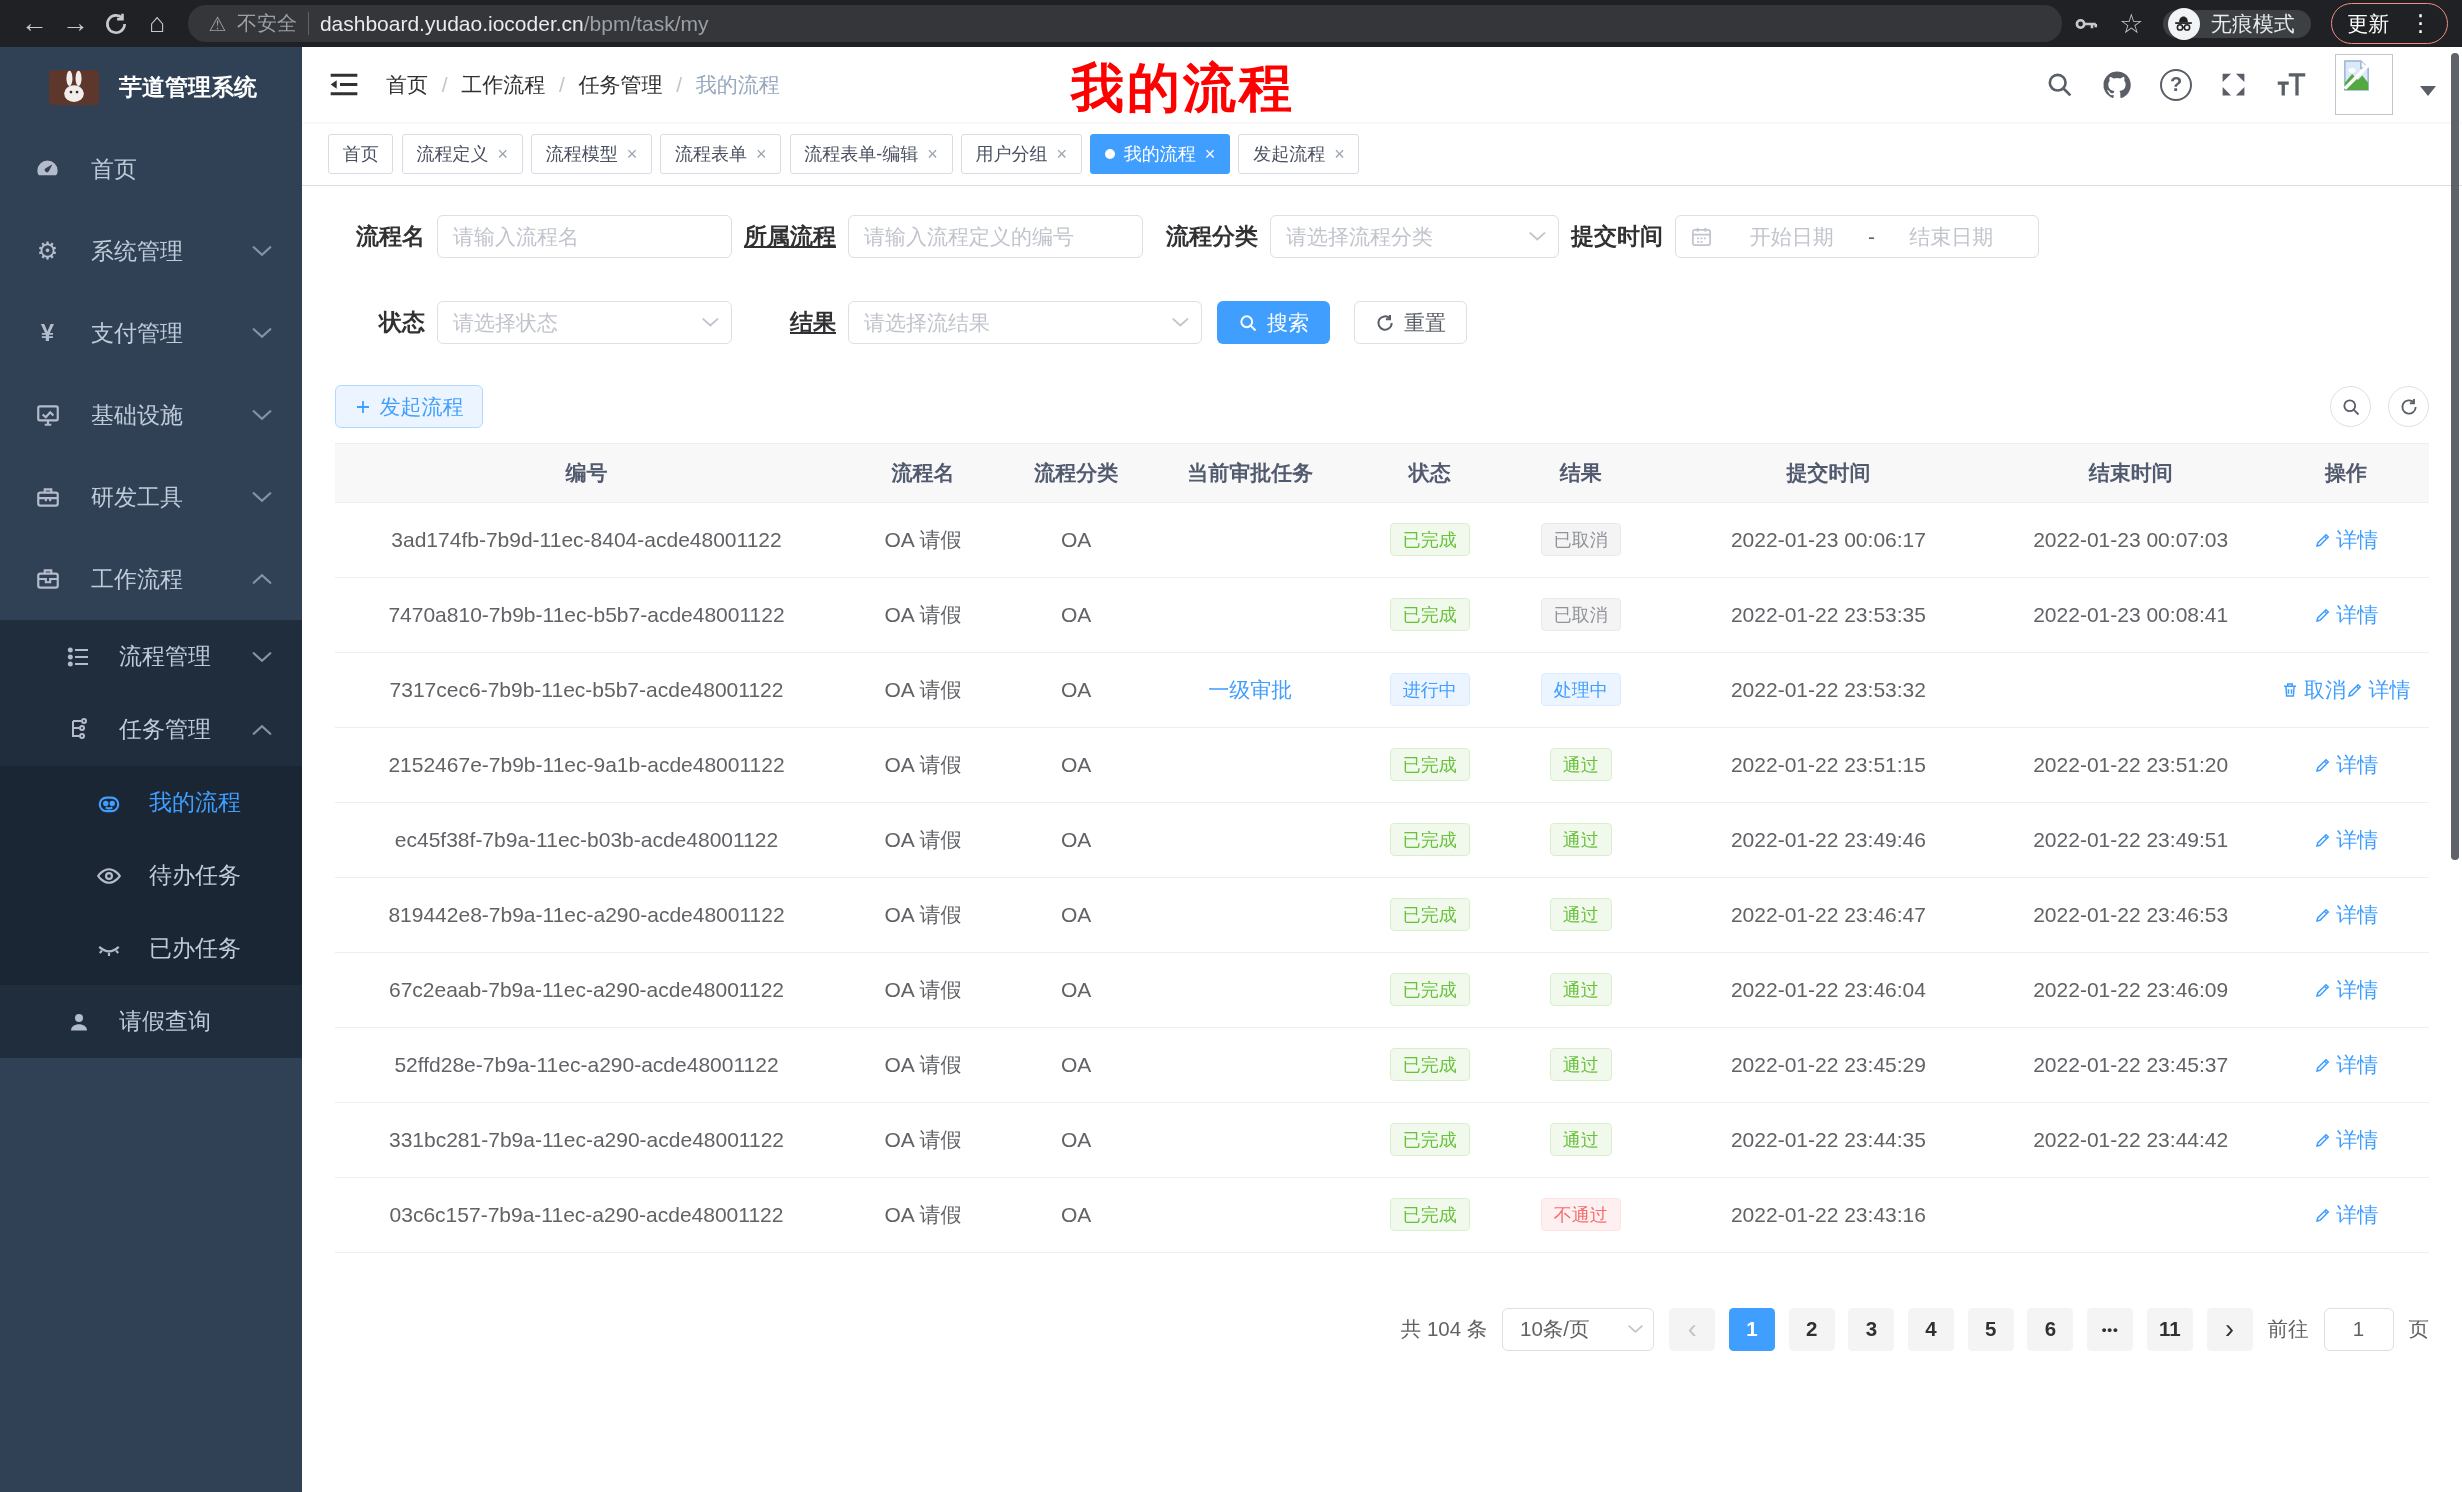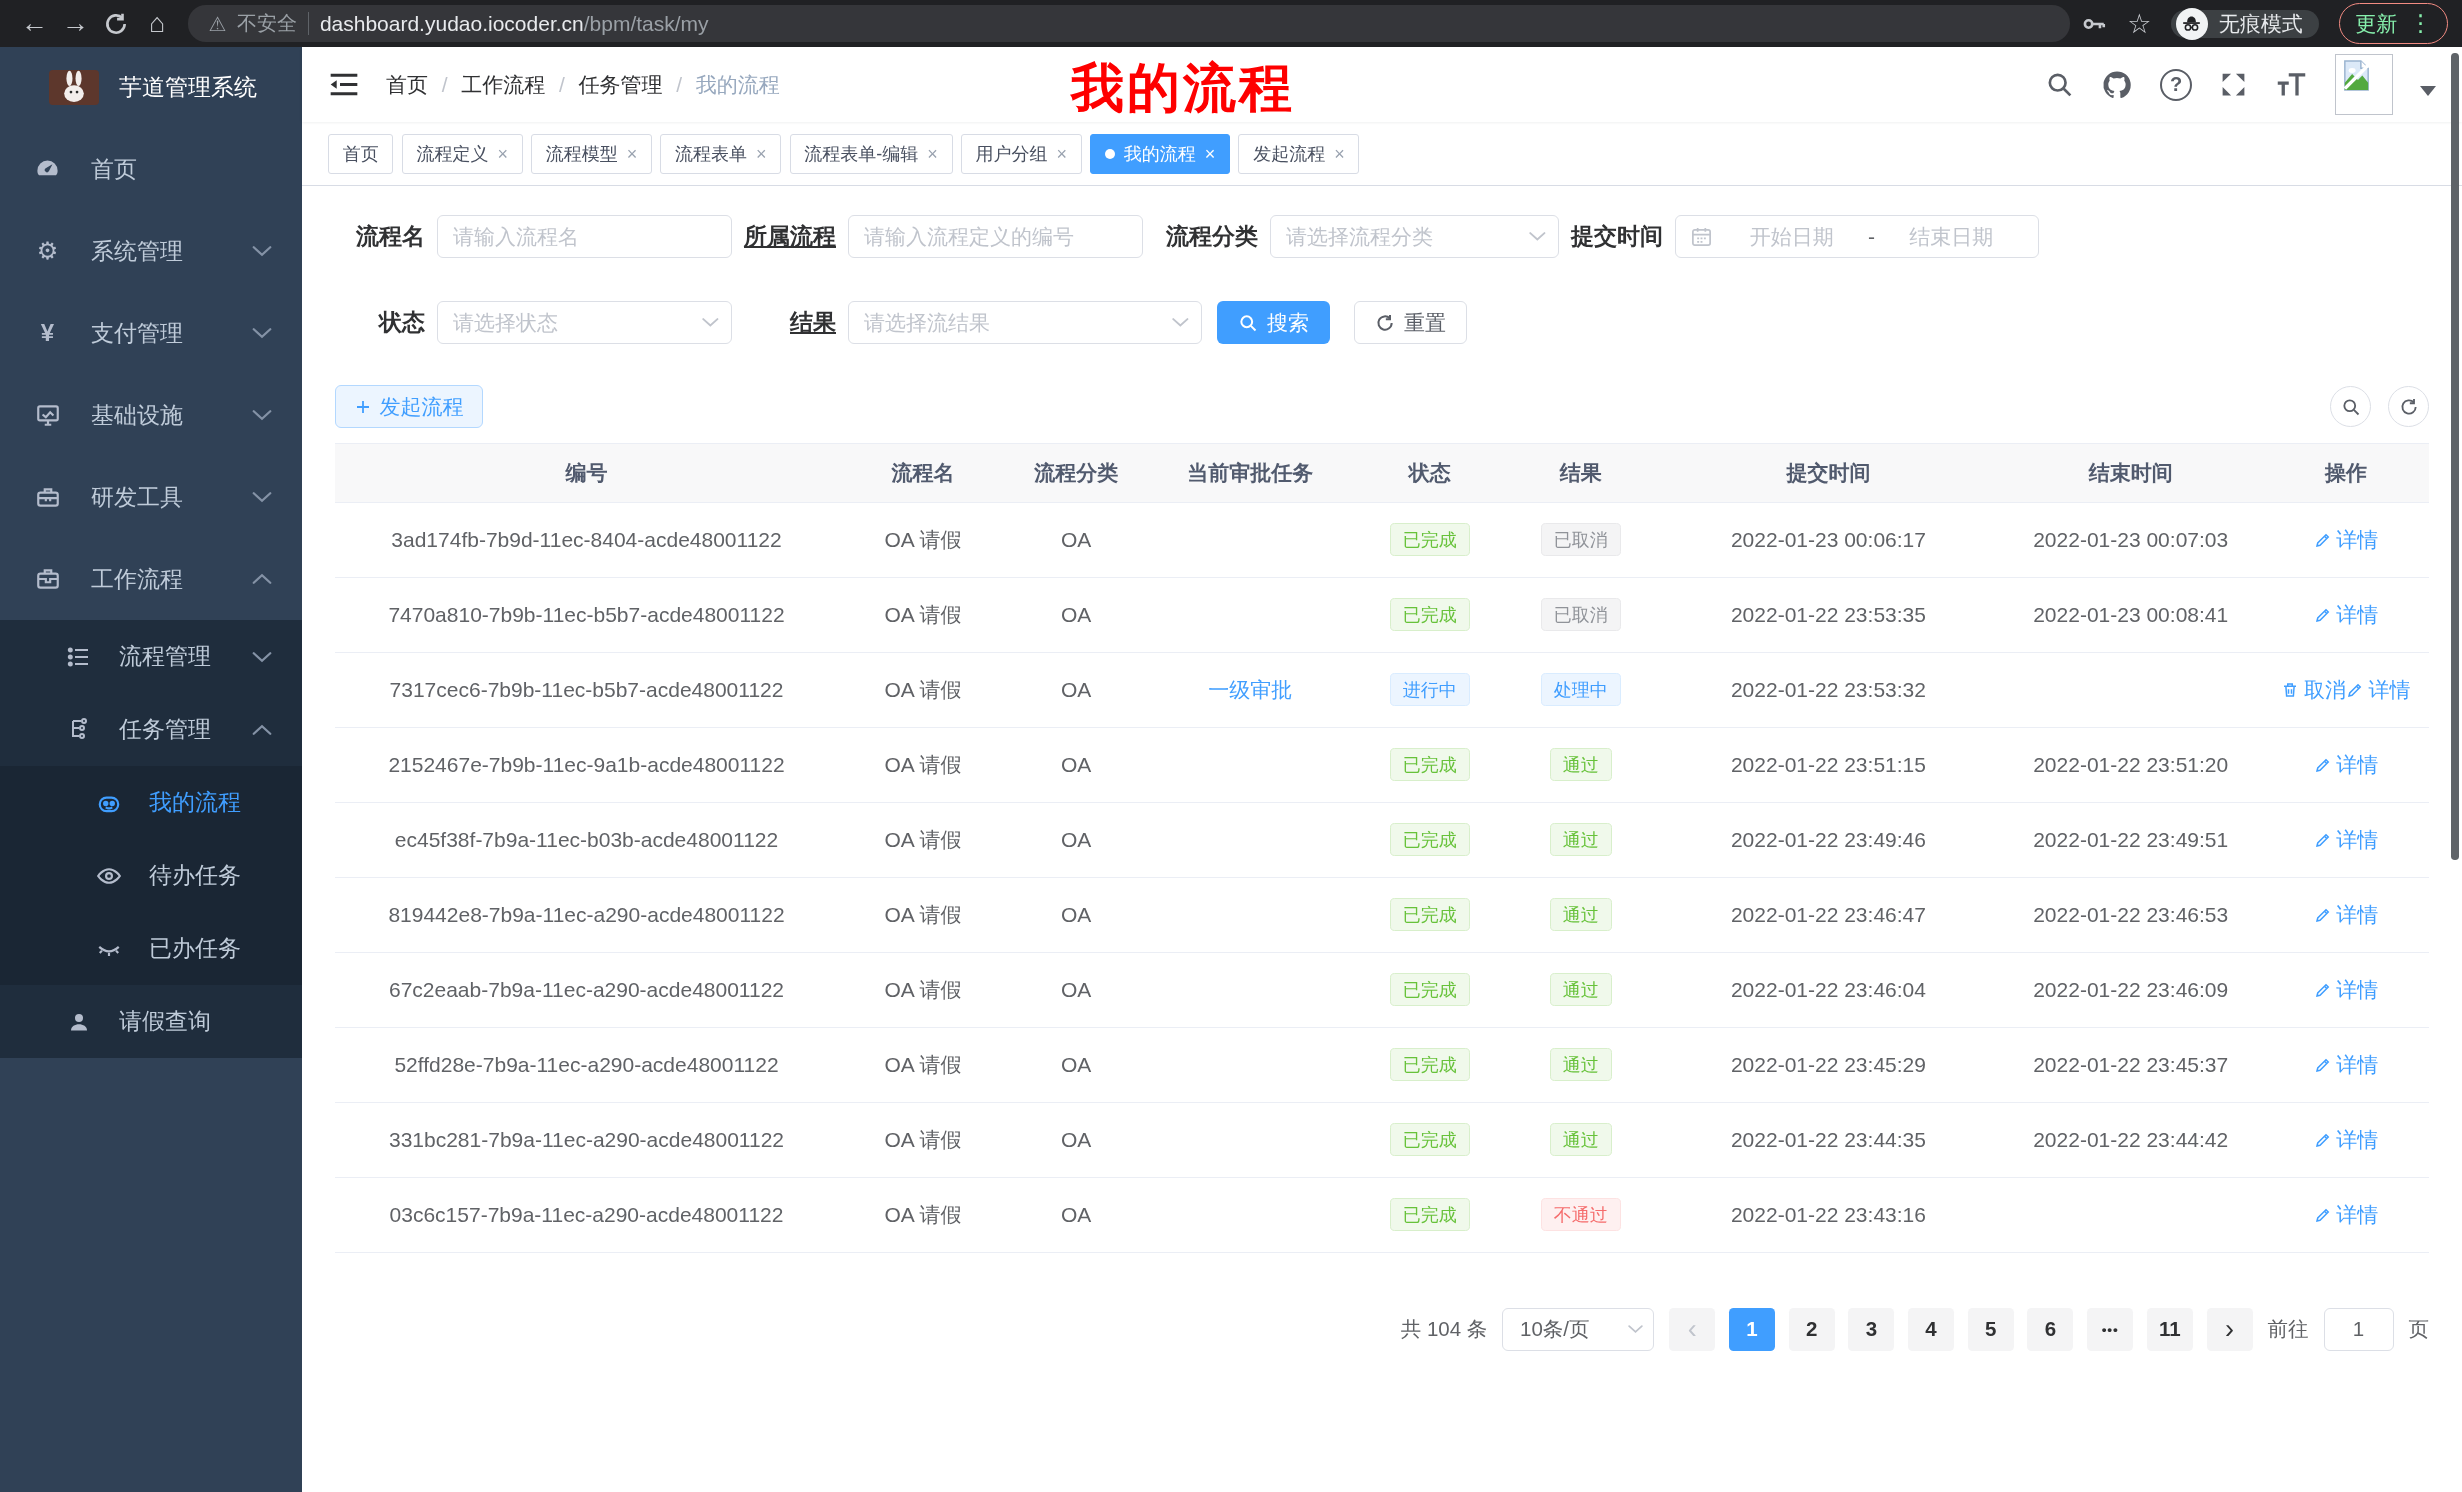--- a/index.html
+++ b/index.html
@@ -22,32 +22,32 @@
   .url-text { font-size:21px; color:#e8eaed; white-space:nowrap; }
   .url-text .path { color:#9aa0a6; }
   .chrome-right { display:flex; align-items:center; gap:20px; margin-left:auto; flex-shrink:0; }
   .chrome-right .ic { color:#c6c9ce; }
   .star-ic { font-size:27px; color:#c6c9ce; }
   .incog-pill { height:28px; background:#3c4043; border-radius:20px; display:flex; align-items:center;
                 gap:10.7px; padding:0 16.7px 0 4.6px; }
   .incog-avatar { width:32px; height:32px; border-radius:50%; background:#f1f3f4;
                   display:flex; align-items:center; justify-content:center; }
   .incog-label { color:#e8eaed; font-size:21px; }
-  .update-pill { height:41px; border:1.5px solid #f28b82; border-radius:21px; color:#86efac;
-                 display:flex; align-items:center; gap:12px; padding:0 15px; }
+  .update-pill { height:41px; border:1.5px solid #f28b82; border-radius:21px; color:#ffffff;
+                 display:flex; align-items:center; gap:20px; padding:0 15px; }
   .update-label { font-size:21px; }
   .dots-ic { font-size:23px; line-height:1; }
 
   
   .app { display:flex; height:1446px; }
 
   
   .sidebar { width:302px; flex-shrink:0; background:#304156; color:#bfcbd9; overflow:hidden; }
   .logo-row { height:81px; display:flex; align-items:center; padding-left:49px; gap:20px; }
-  .app-title { color:#fff; font-size:23px; font-weight:normal; white-space:nowrap; }
+  .app-title { color:#fff; font-size:23px; font-weight:bold; white-space:nowrap; }
   .m-item { height:82px; display:flex; align-items:center; padding:0 30px; gap:26px; font-size:23px; cursor:pointer; }
   .m-icon { width:35px; display:flex; justify-content:center; color:#b4bccc; font-size:24px; }
   .m-chevron { margin-left:auto; color:#8492a6; }
   .submenu { background:#1f2d3d; }
   .s-item { height:73px; display:flex; align-items:center; padding:0 30px 0 61px; gap:23px; font-size:23px; cursor:pointer; }
   .s3-item { padding-left:91px; background:#1a2634; }
   .active-item { color:#409eff; }
   .active-item .m-icon { color:#409eff; }
 
   

